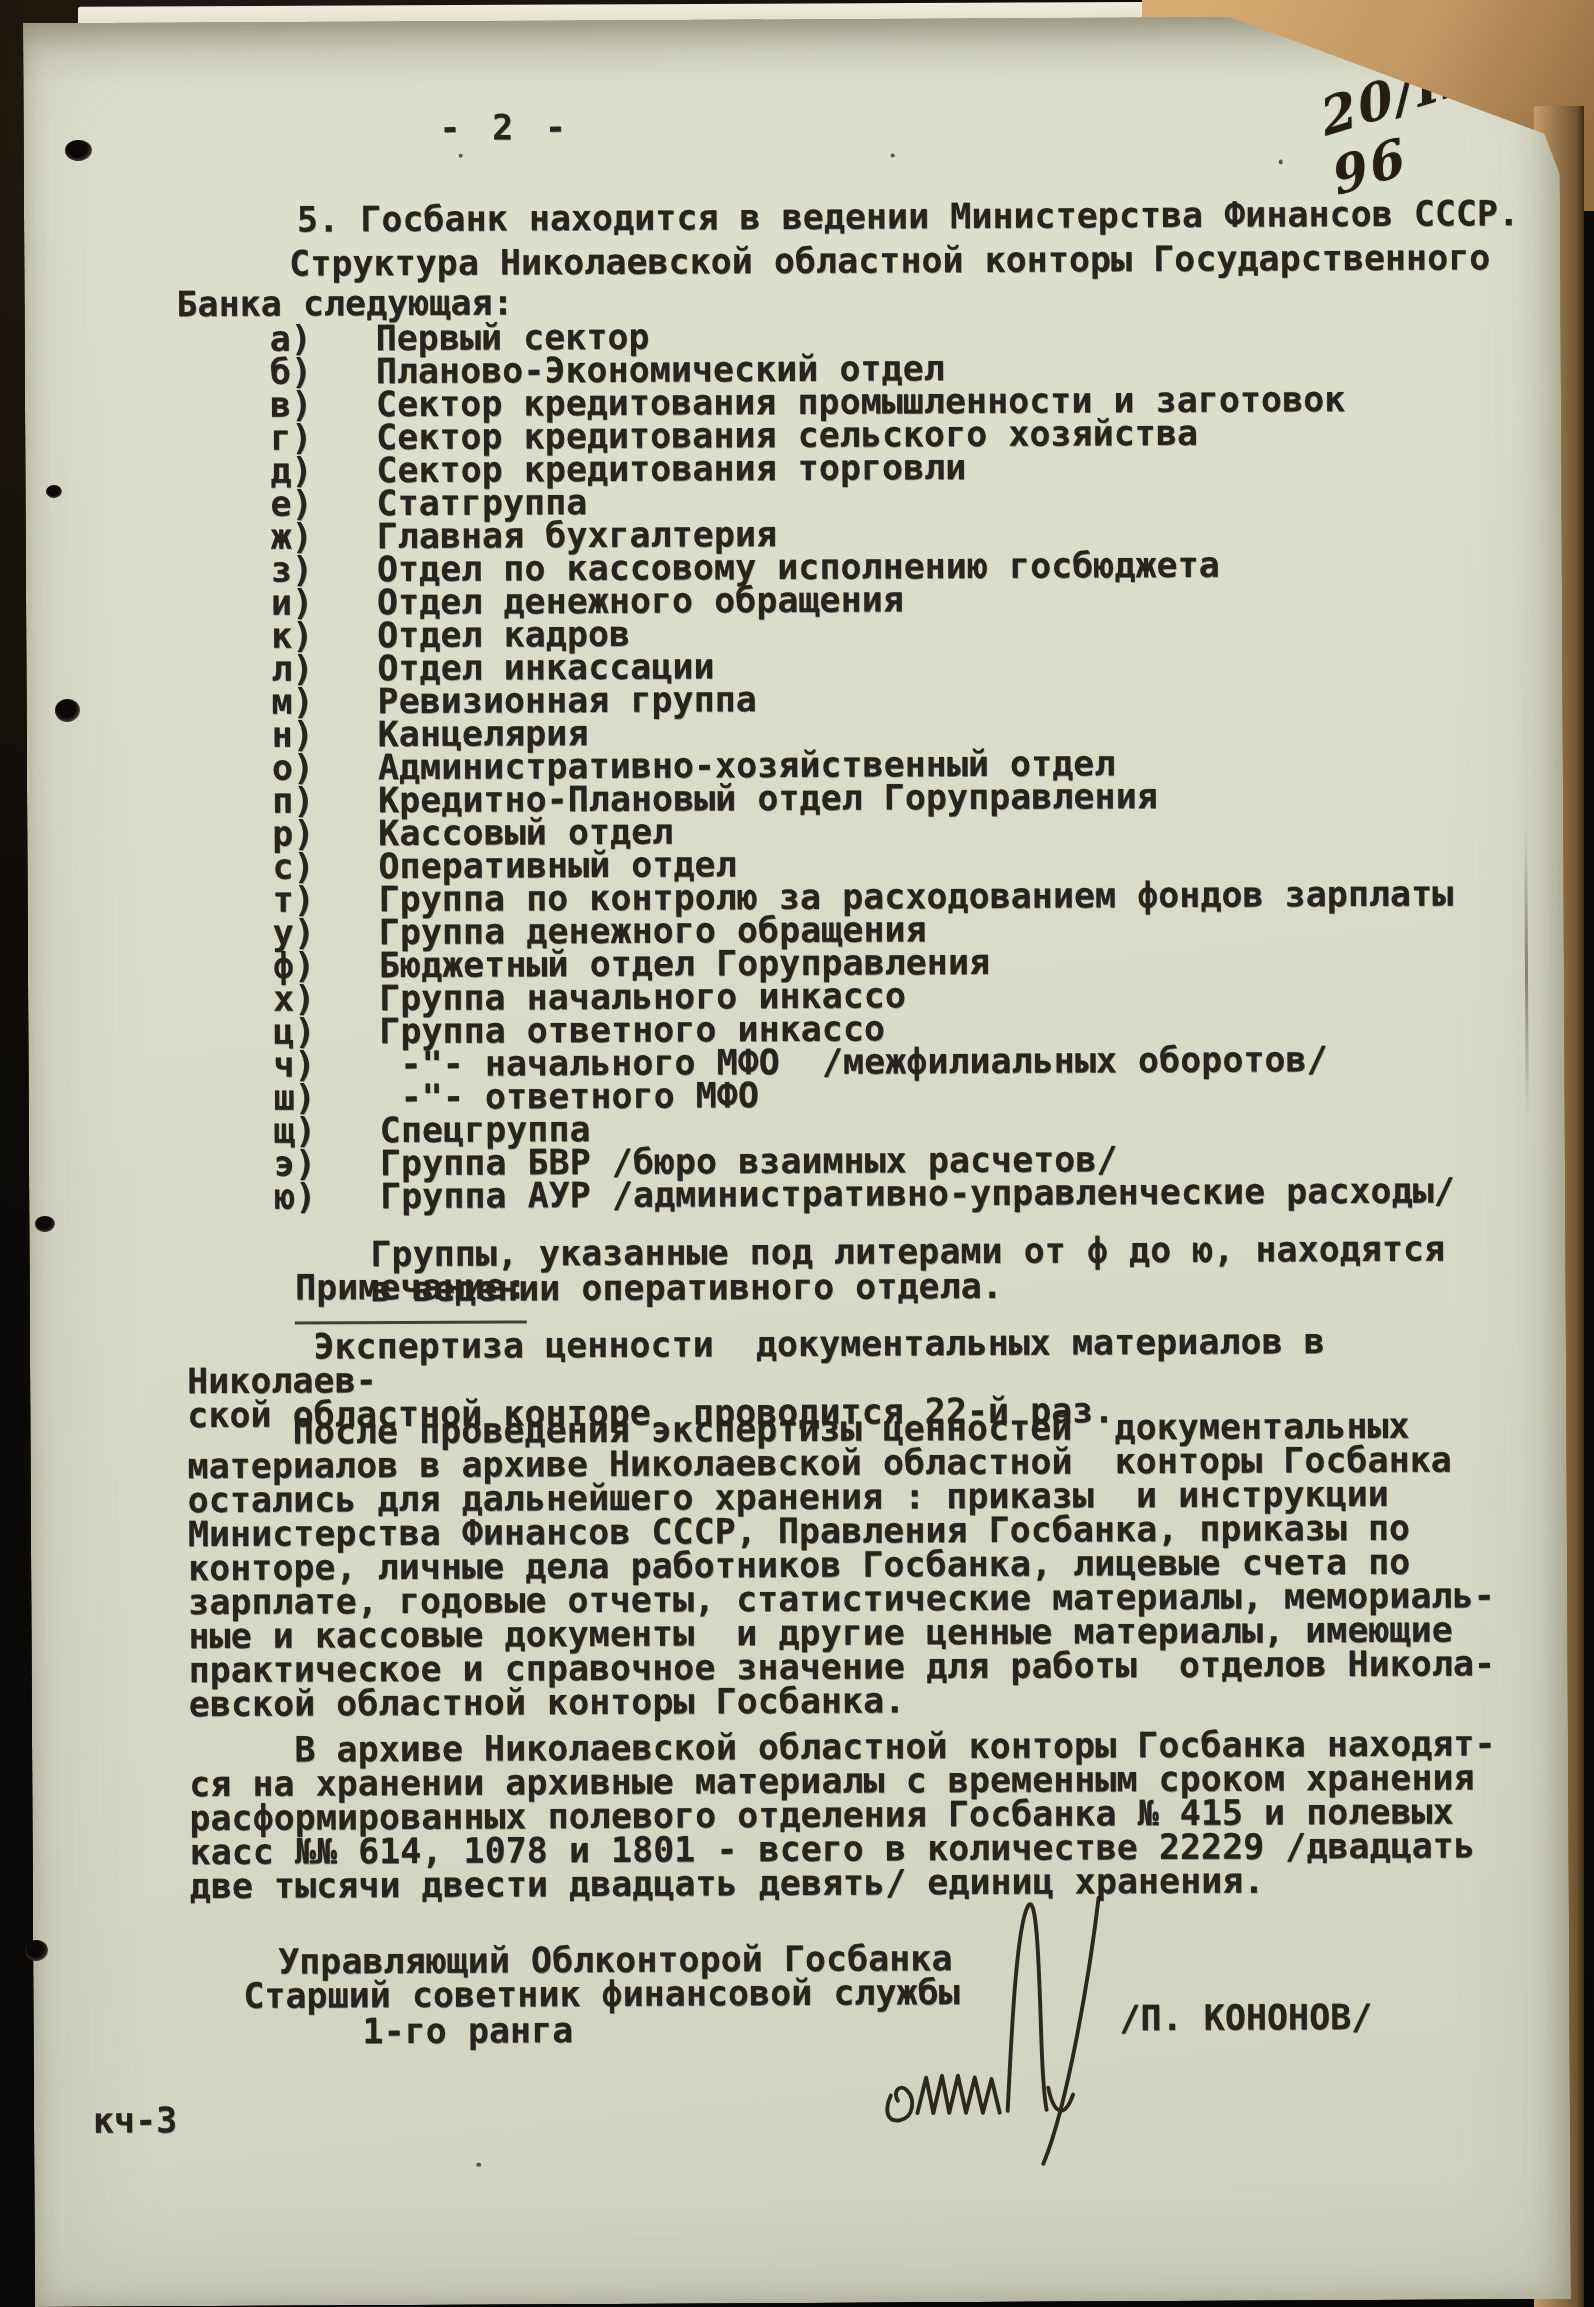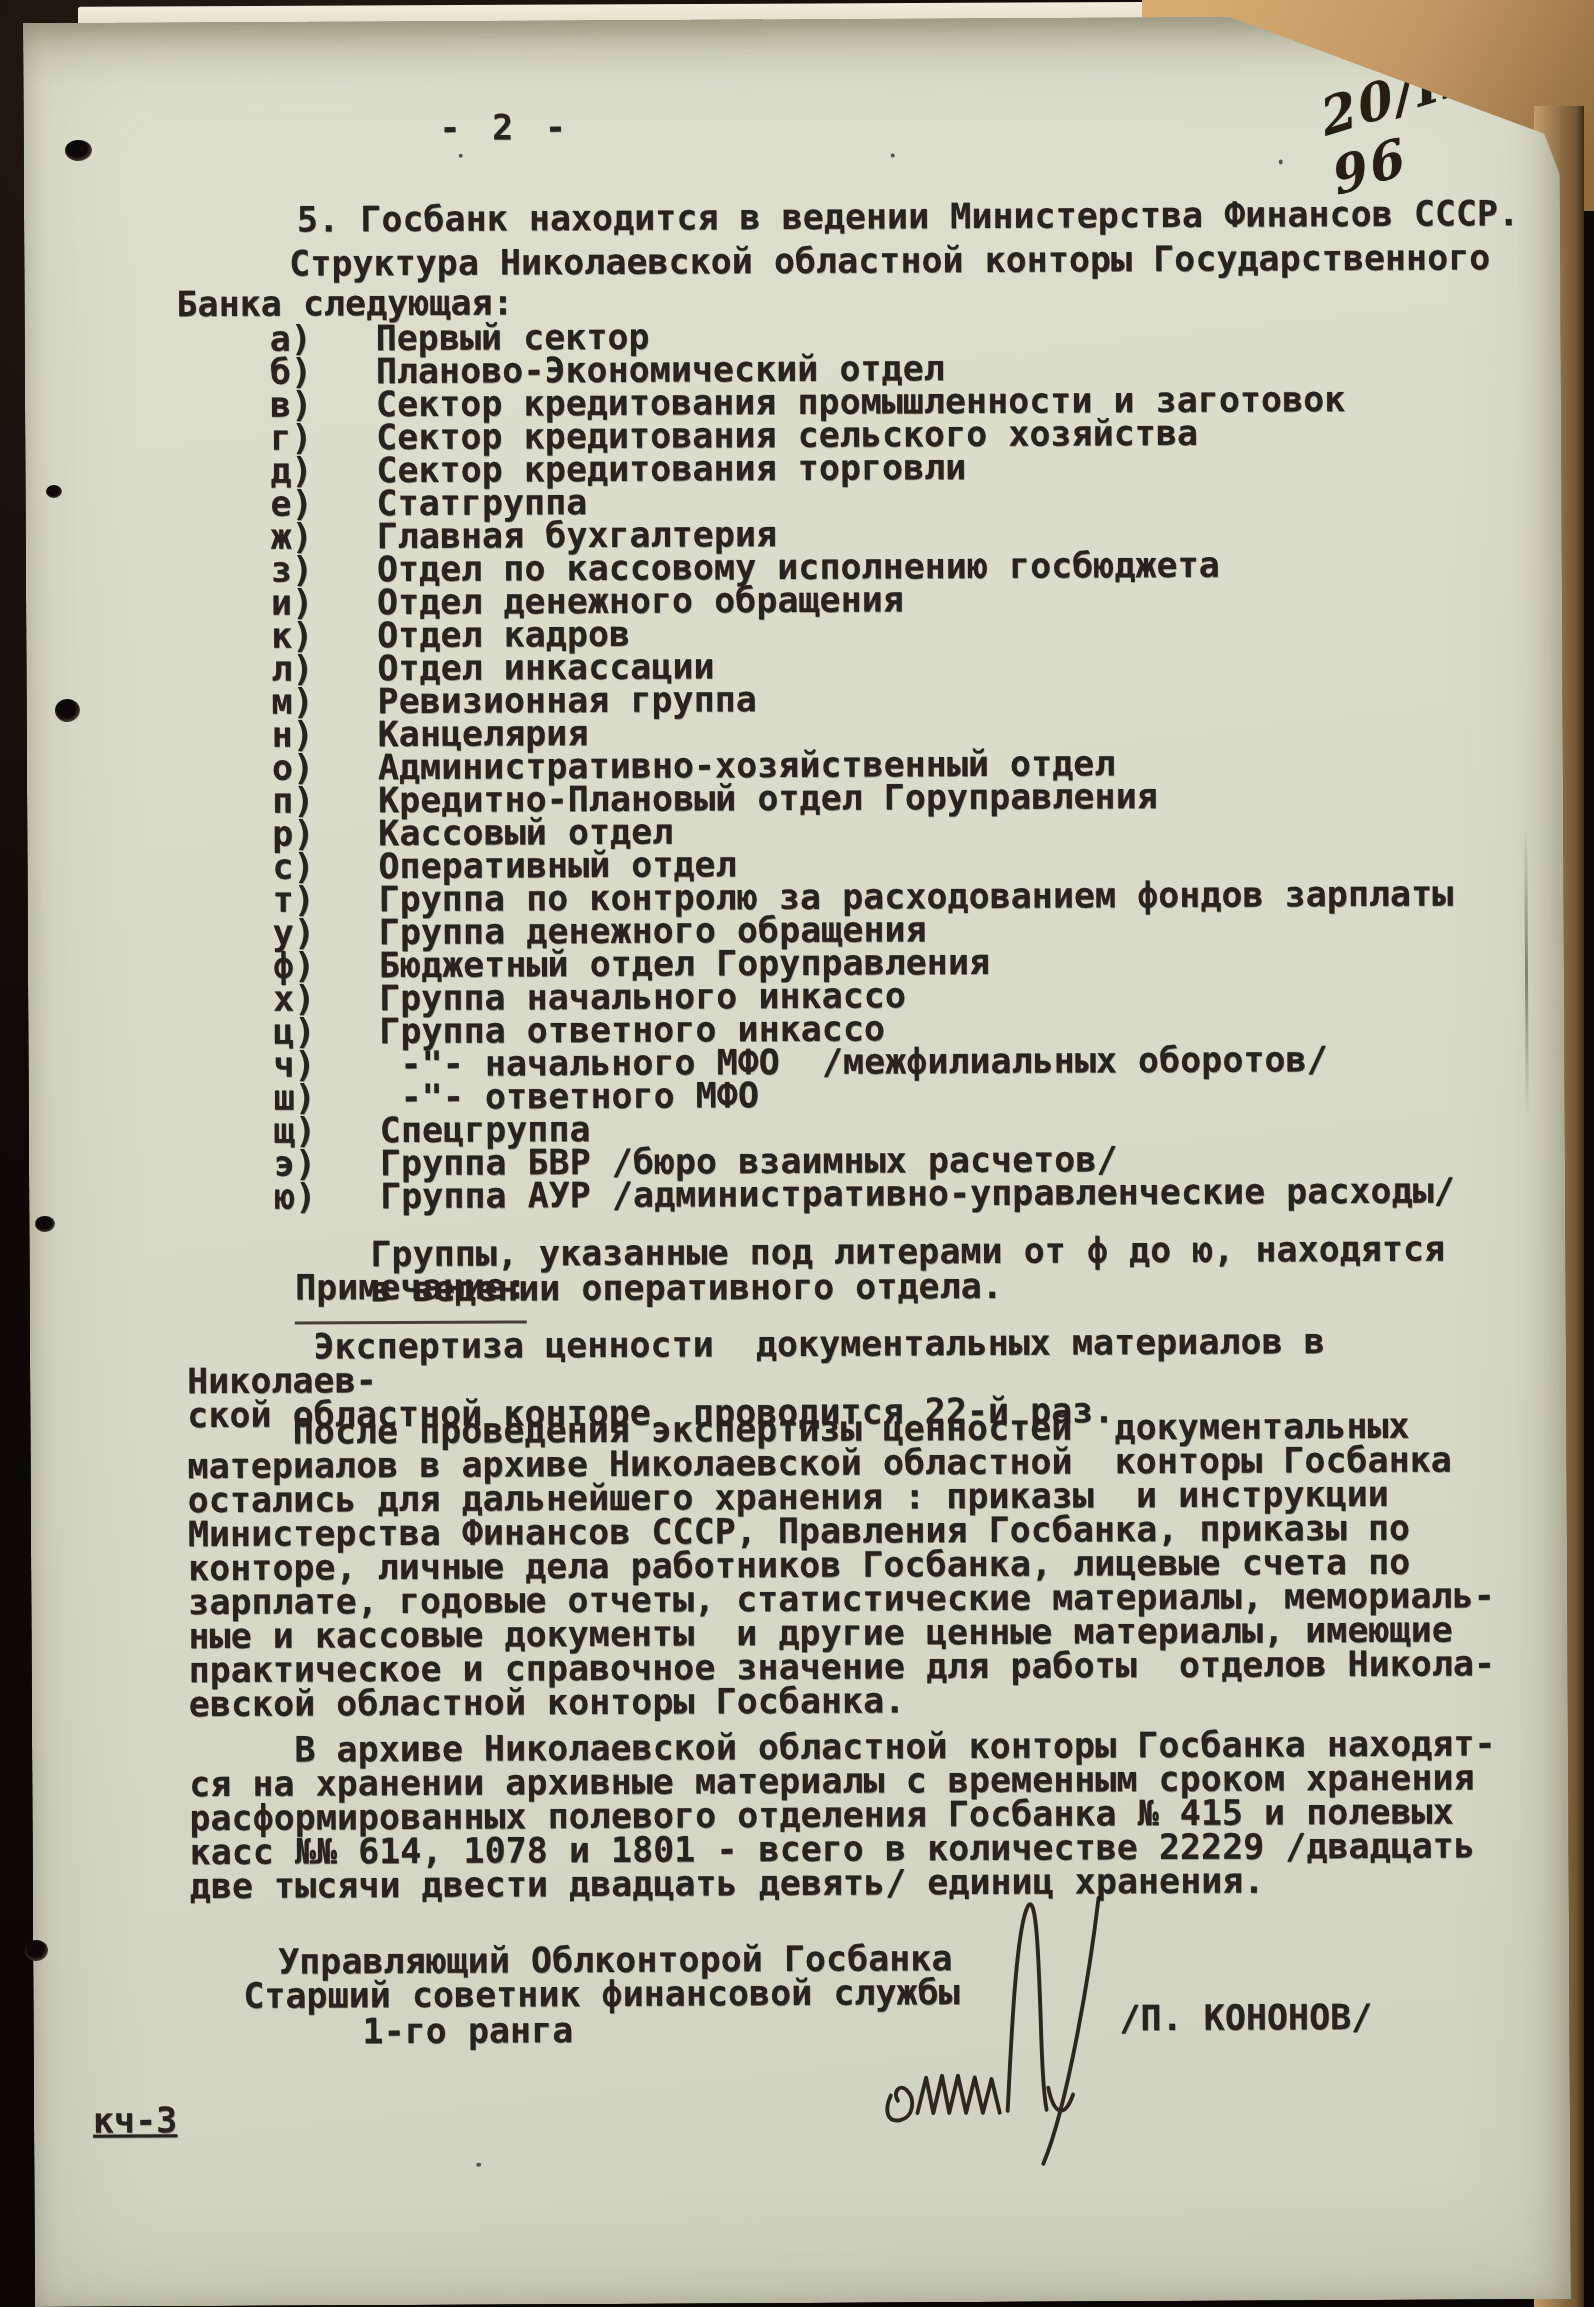--- a/index.html
+++ b/index.html
@@ -256,21 +256,21 @@
     <svg class="abs sig-svg" style="left:841px;top:1854px;" width="292" height="301" viewBox="0 0 330 340">
       <path d="M 18 252 c -8 18 -4 30 10 28 c 16 -3 18 -24 8 -34 c -8 -8 -16 2 -10 12"></path>
       <path d="M 48 272 l 10 -40 l 8 40 l 10 -42 l 8 42 l 10 -42 l 9 42 l 10 -40 l 9 40 l 10 -38 l 9 38"></path>
       <path d="M 150 270 c 4 -70 10 -205 24 -231 c 10 -17 12 62 14 132 c 1 45 3 82 6 98"></path>
       <path d="M 196 244 c 6 30 18 36 28 8"></path>
       <path d="M 254 30 c -10 82 -36 234 -64 300"></path>
     </svg>
 
     <div class="abs tw" style="left:1086px;top:1984px;">/П. КОНОНОВ/</div>
 
-    <div class="abs tw" style="left:59px;top:2081px;text-decoration:underline;">кч-3</div>
+    <div class="abs tw" style="left:59px;top:2081px;">кч-3</div>
 
     <div class="abs crease" style="left:1497px;top:810px;height:292px;"></div>
     <div class="abs speck" style="left:435px;top:133px;width:4.4px;height:4.4px;"></div>
     <div class="abs speck" style="left:867px;top:135px;width:3.5px;height:3.5px;"></div>
     <div class="abs speck" style="left:1255px;top:143px;width:4.4px;height:5.3px;"></div>
     <div class="abs speck" style="left:442px;top:2142px;width:5.3px;height:4.4px;"></div>
   </div>
 
   <div class="abs hole" style="left:65px;top:140px;width:26.5px;height:21px;"></div>
   <div class="abs hole" style="left:46px;top:485px;width:16px;height:13.3px;"></div>

